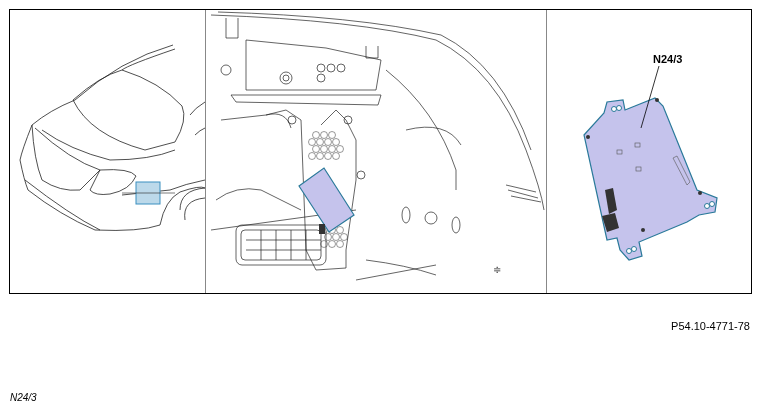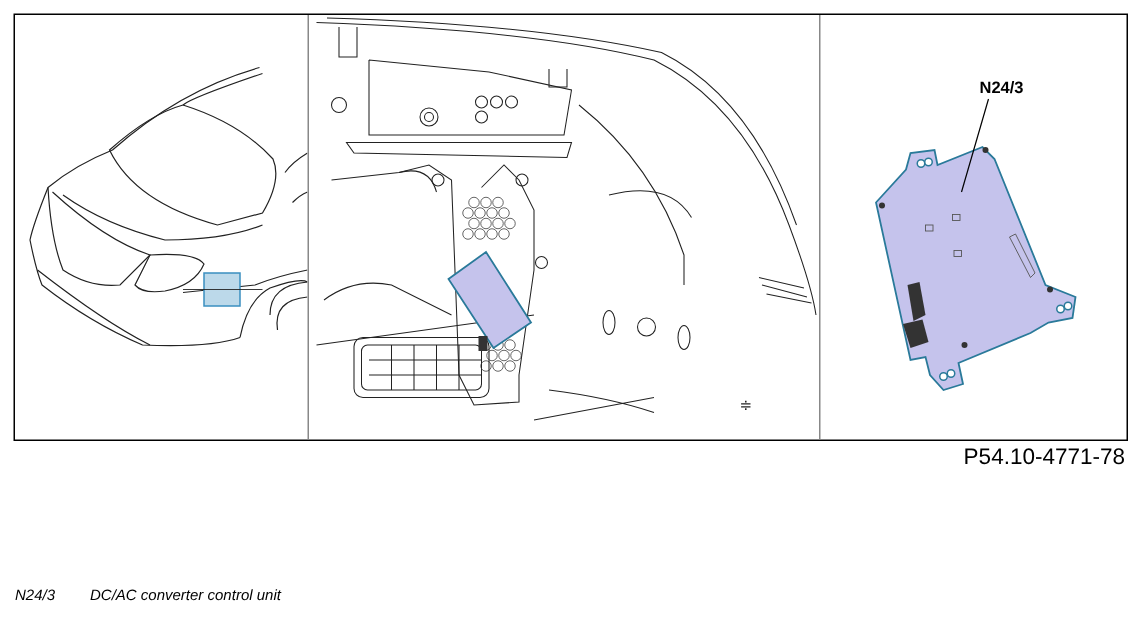--- a/index.html
+++ b/index.html
@@ -2,21 +2,21 @@
 <html><head>
 <meta charset="utf-8">
 <style>
   html, body { margin:0; padding:0; background:#ffffff; }
   body { width:762px; height:413px; position:relative; overflow:hidden; font-family:"Liberation Sans", sans-serif; }
   .frame { position:absolute; left:9px; top:9px; width:743px; height:285px; border:1px solid #000; box-sizing:border-box; }
   .panel { position:absolute; top:0; height:283px; }
   .divider { position:absolute; top:0; width:1px; height:283px; background:#888; }
   svg { position:absolute; left:0; top:0; }
   .callout { position:absolute; font-weight:bold; font-size:11px; color:#000; }
-  .ref { position:absolute; right:12px; top:296px; font-size:15px; color:#000;margin-left:28px; }
+  .ref { position:absolute; right:12px; top:320px; font-size:11px; color:#000;margin-left:28px; }
   .legend { position:absolute; left:10px; top:392px; font-size:10px; font-style:italic; color:#000; display:flex; }
   .legend .code { width:50px; }
 </style>
 </head>
 <body>
 
 <div class="frame">
 
   <div class="panel" style="left:0;width:195px;">
     <svg width="195" height="283" viewBox="0 0 195 283">
@@ -134,14 +134,13 @@
       <line x1="112" y1="56" x2="94" y2="118" stroke="#000" stroke-width="0.8"></line>
     </svg>
     <div class="callout" style="left:106px;top:43px;">N24/3</div>
   </div>
 </div>
 
 <div class="ref">P54.10-4771-78</div>
 
 <div class="legend">
   <span class="code">N24/3</span>
-  <span>DC/AC converter control unit</span>
 </div>
 
 </body></html>

